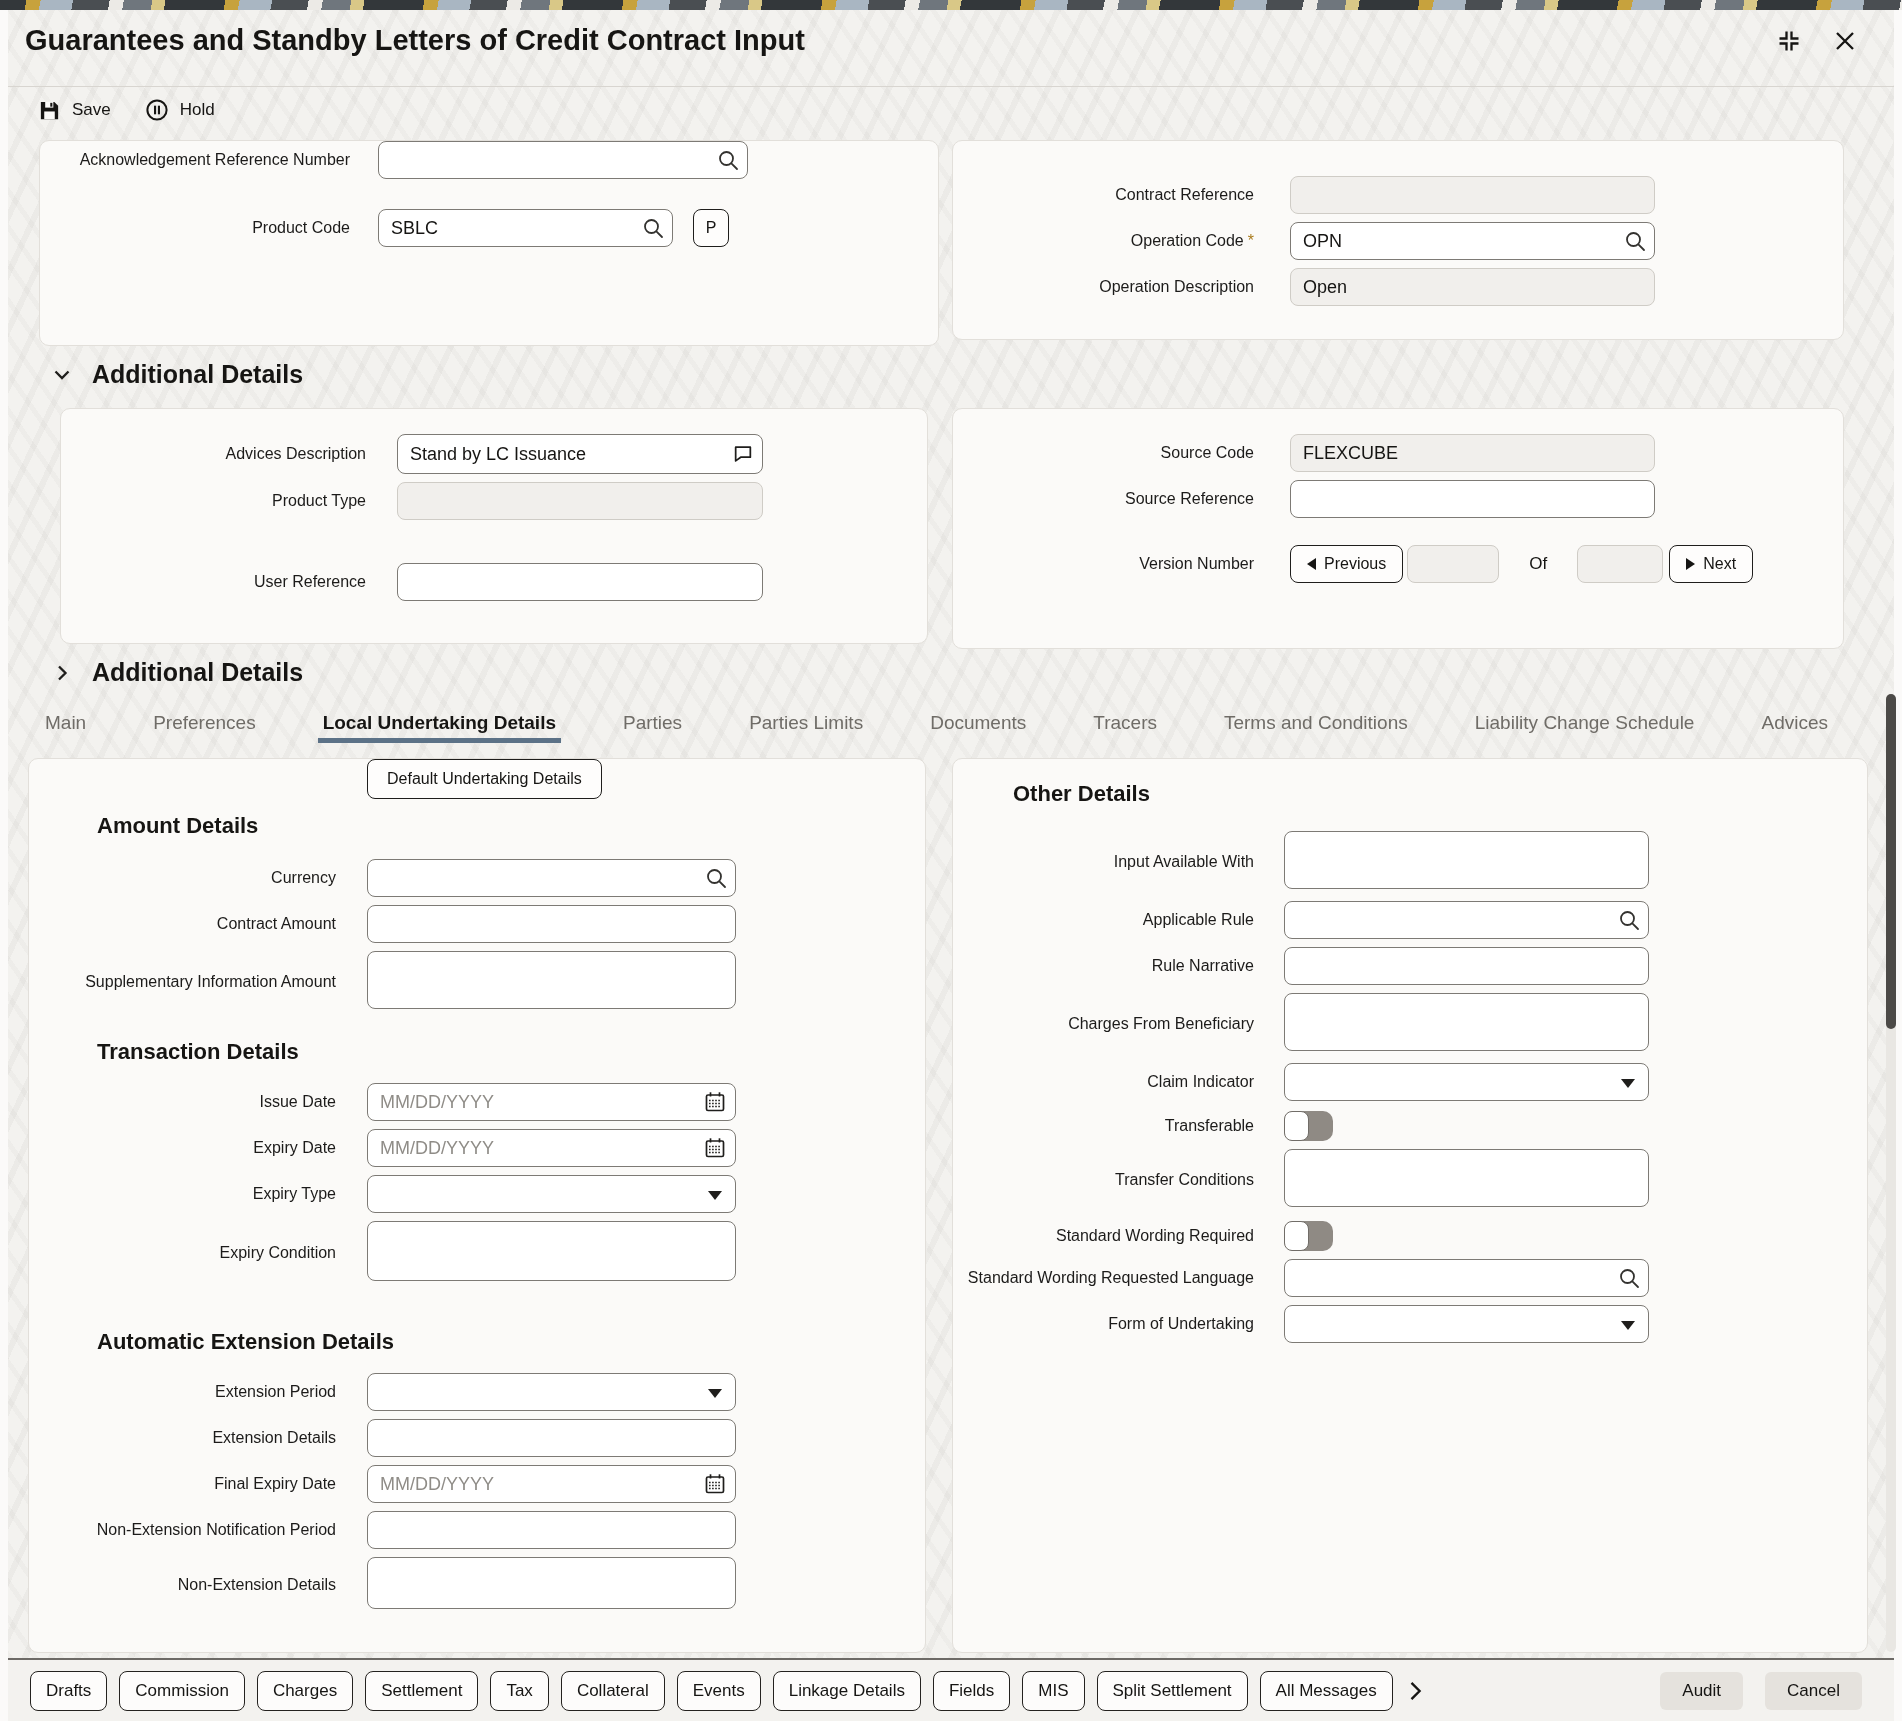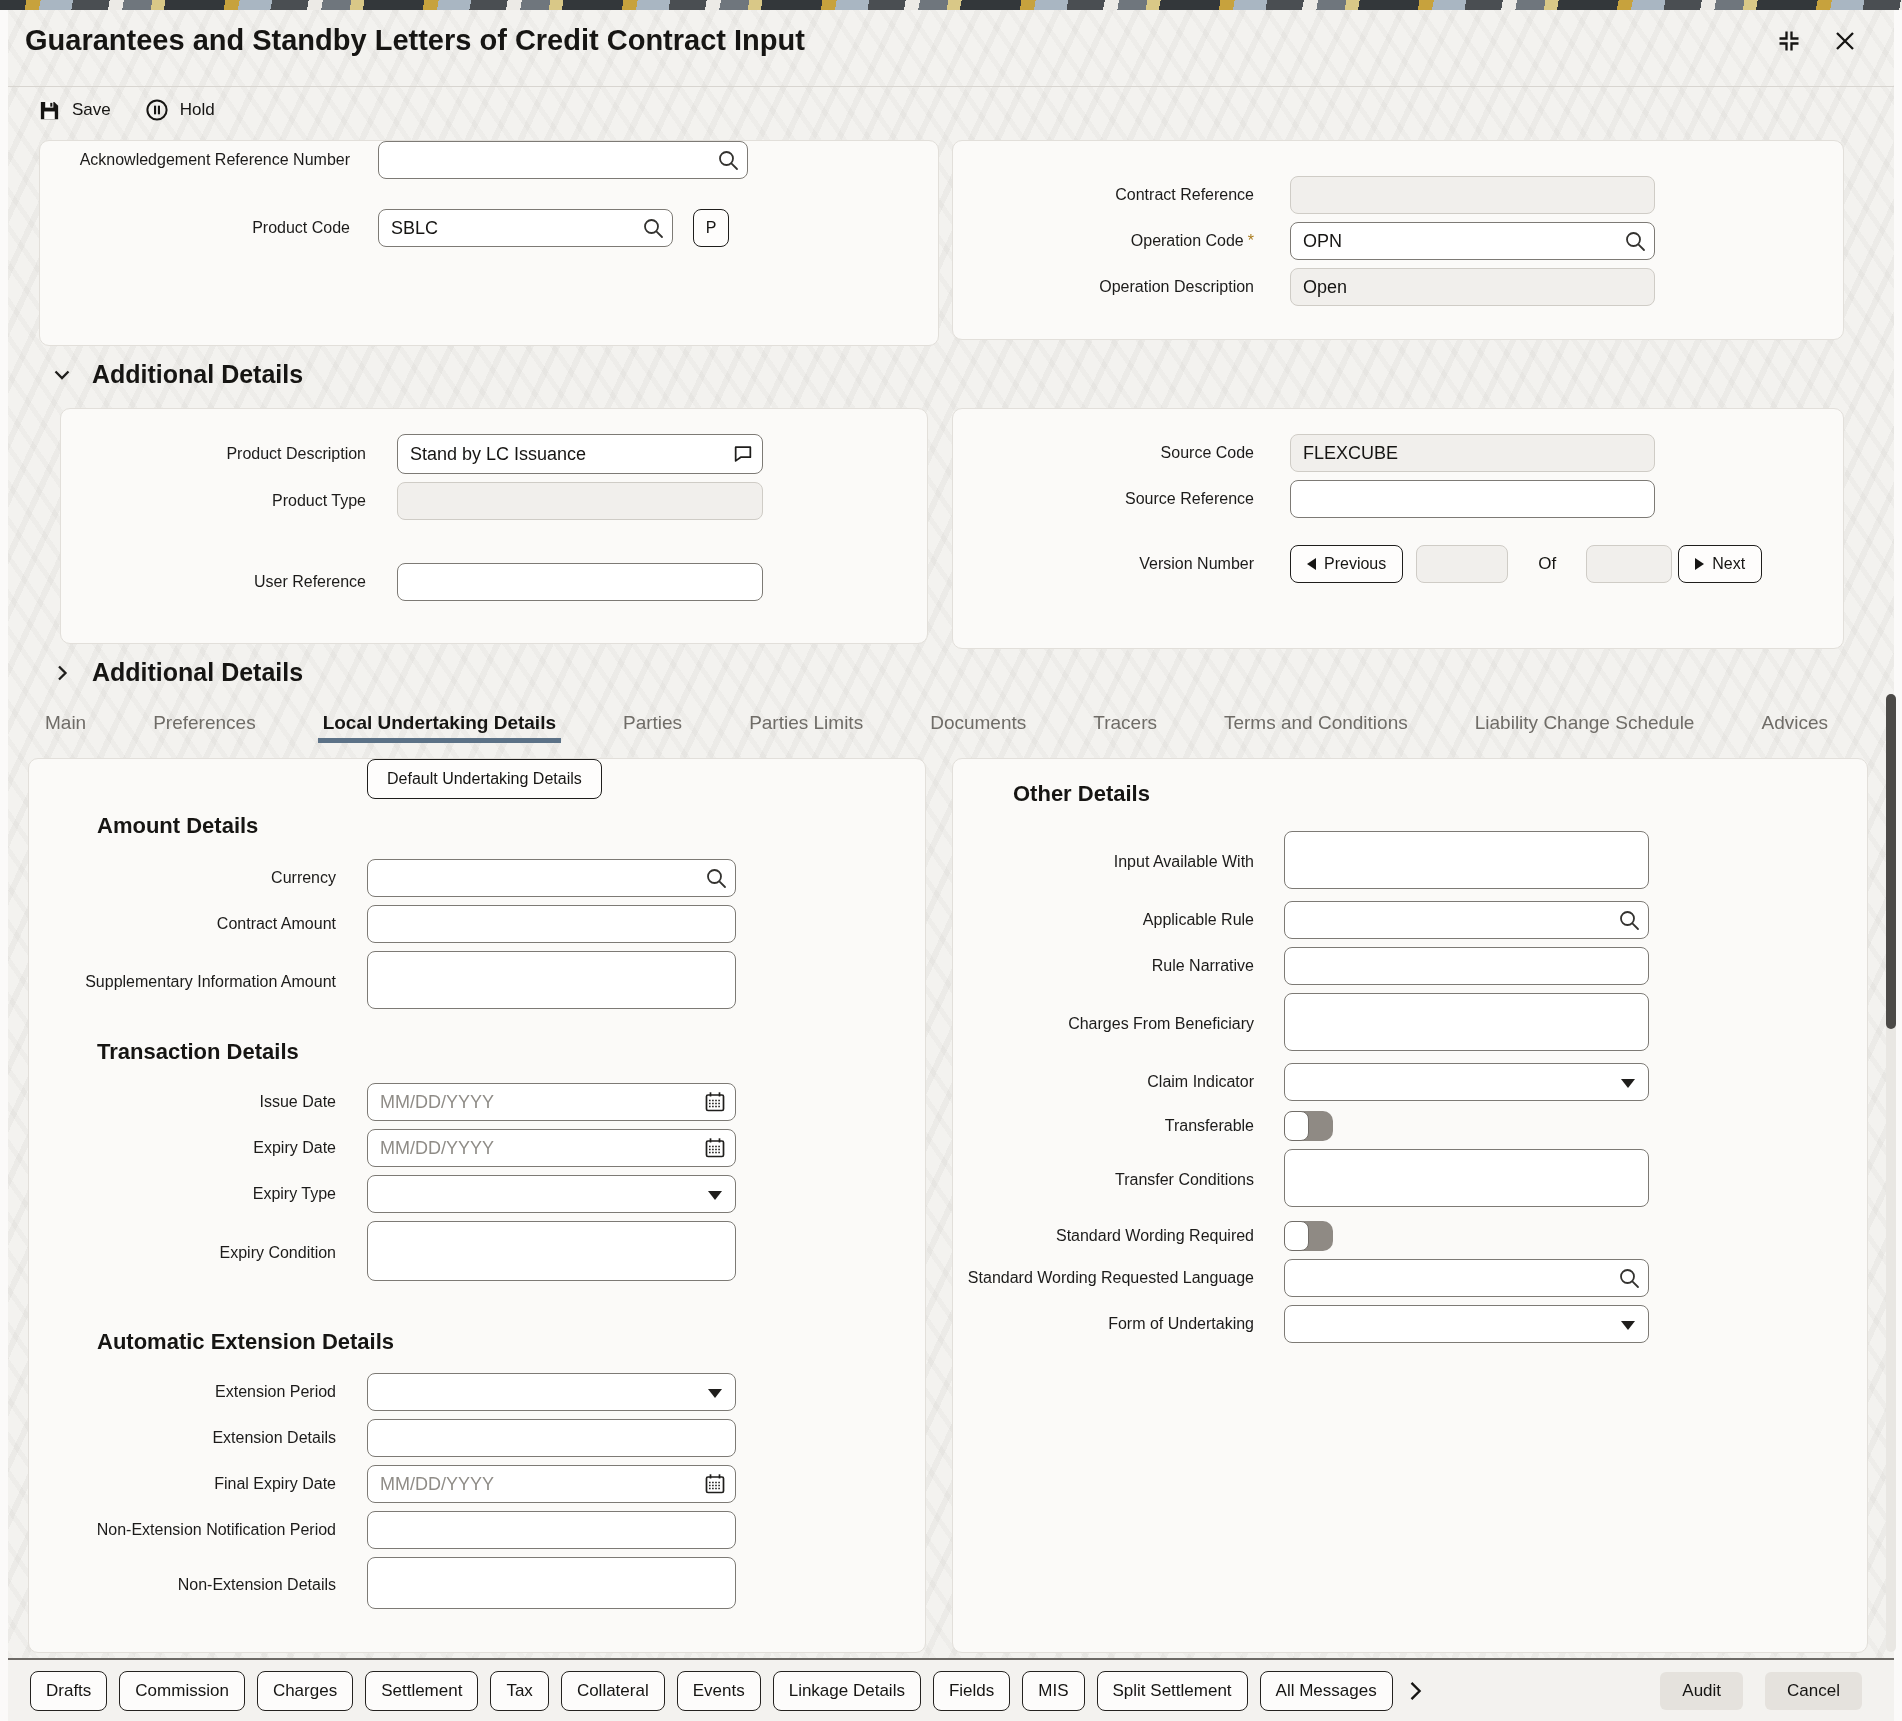--- a/index.html
+++ b/index.html
@@ -78,21 +78,21 @@
     padding:0 16px; cursor:pointer; }
   .btn-default { height:40px; font-size:16px; padding:0 19px; }
   .pbtn { width:36px; justify-content:center; padding:0; margin-left:20px; font-size:16px; }
 
   .version-row { display:flex; align-items:center; }
   .vbox { width:92px; height:38px; border:1px solid #cfccc6; border-radius:8px; background:#f1efec; }
   .vbox.b2 { width:86px; }
   .of-lbl { margin:0 30px; font-size:17px; color:#161513; }
   .tri-l { width:0; height:0; border-top:6px solid transparent; border-bottom:6px solid transparent; border-right:9px solid #161513; }
   .tri-r { width:0; height:0; border-top:6px solid transparent; border-bottom:6px solid transparent; border-left:9px solid #161513; }
-  .vprev { margin-right:13px;align-items:center; } .vnext { margin-left:6px;text-align:center; }
+  .vprev { margin-right:4px;align-items:center; } .vnext { margin-left:6px;text-align:center; }
 
   .toggle { position:relative; width:49px; height:30px; background:#8f8a84; border-radius:10px; cursor:pointer; }
   .toggle .knob { position:absolute; left:0; top:0; width:25px; height:30px; background:#fff; border:1.4px solid #716d68; border-radius:8px; }
   .toggle-row { margin-top:10px; }
 
   .req { color:#a87a1b; font-size:16px; margin-left:4px; vertical-align:top; }
 
   .scrollbar { position:absolute; right:6px; top:694px; width:10px; height:958px; background:#e9e7e3; border-radius:5px; z-index:8; }
   .scroll-thumb { position:absolute; left:0; top:0; width:10px; height:335px; background:#4c4a47; border-radius:5px; cursor:grab; }
 
@@ -221,21 +221,21 @@
     <span style="display:flex">
       <svg width="20" height="20" viewBox="0 0 20 20" fill="none" stroke="#1f1e1c" stroke-width="2.3">
           <path d="M3.5 6.5l6.5 6.5 6.5-6.5"></path>
         </svg>
     </span>
     <span class="sec-title">Additional Details</span>
   </div>
 
   <section class="panel p2l">
     <div class="row">
-      <label class="lbl">Product Description</label>
+      <label class="lbl">Advices Description</label>
       <div class="fld has-icon">
         <input class="inp h40" value="Stand by LC Issuance" style="">
         <span class="icon-right">
           <svg width="22" height="22" viewBox="0 0 24 24" fill="none" stroke="#1f1e1c" stroke-width="1.9" stroke-linejoin="round">
               <path d="M4 4.5h16v11H9.5L4 19.5z"></path>
             </svg>
         </span>
       </div>
     </div>
     <div class="row">

